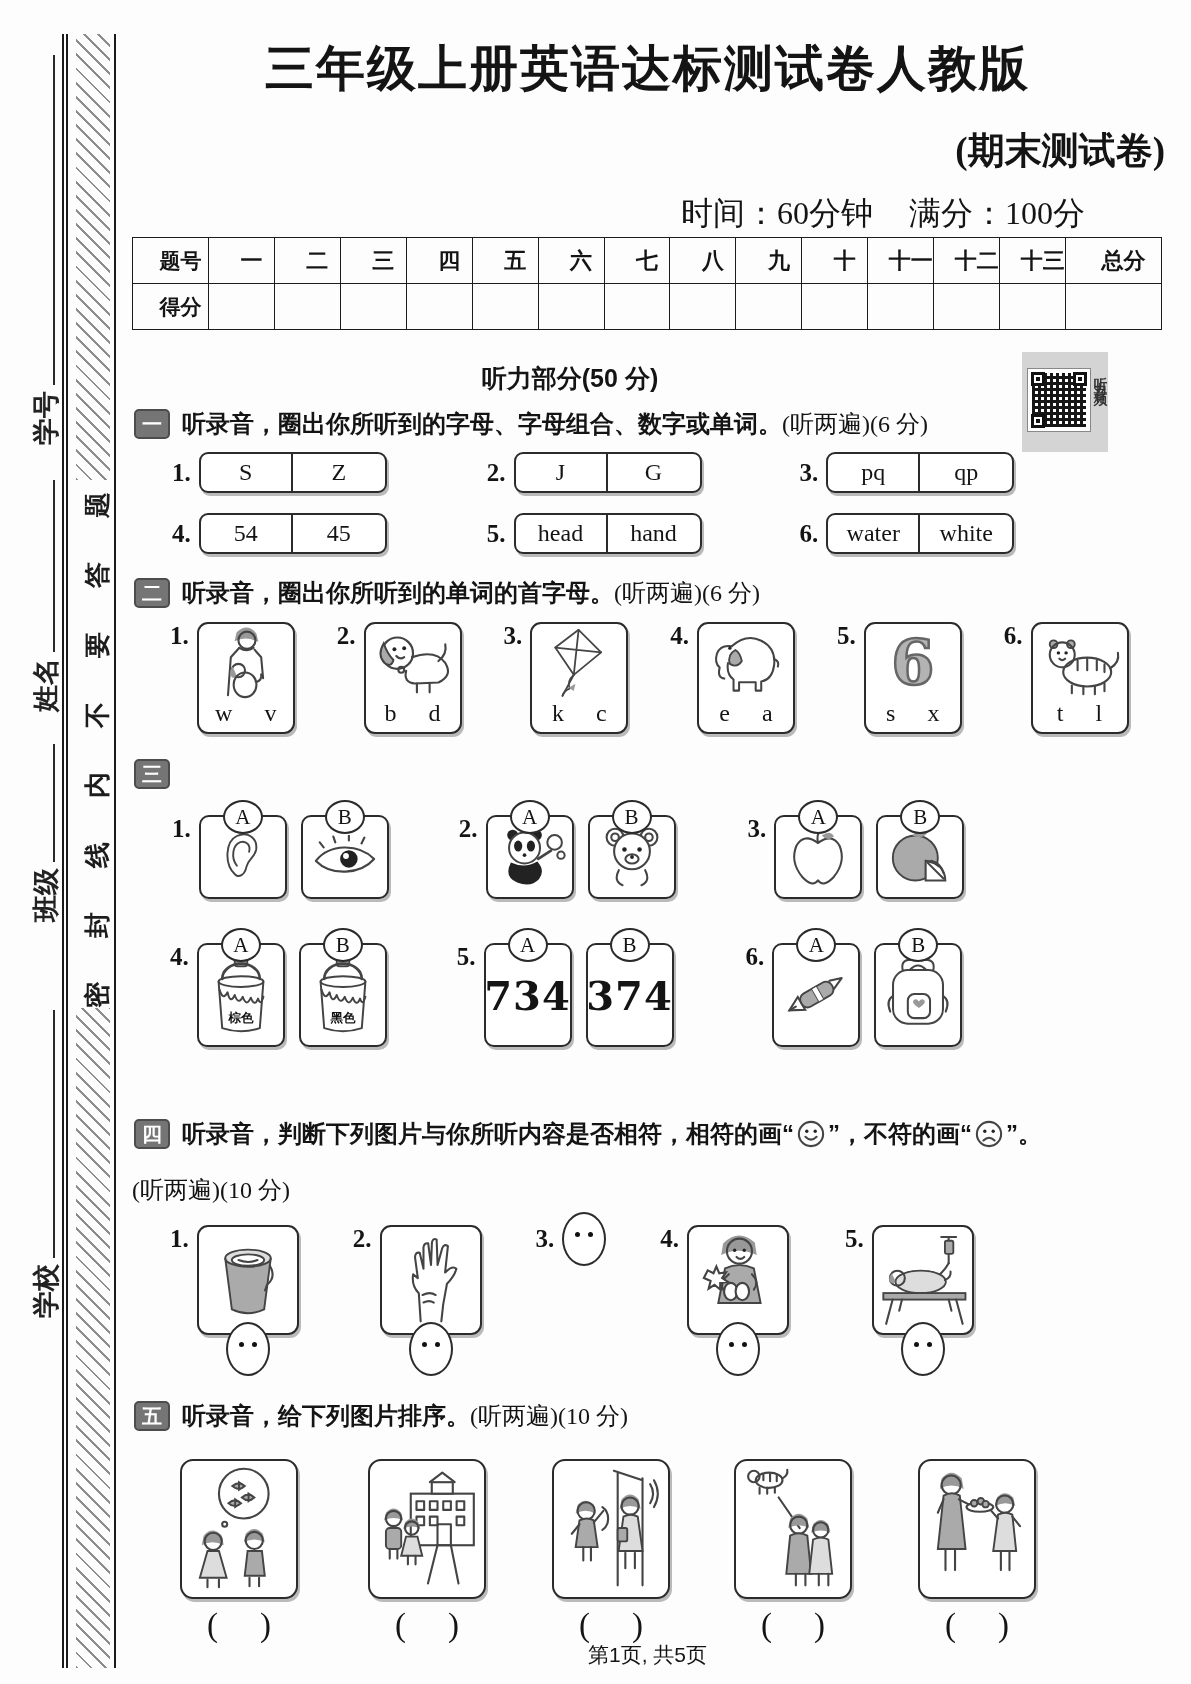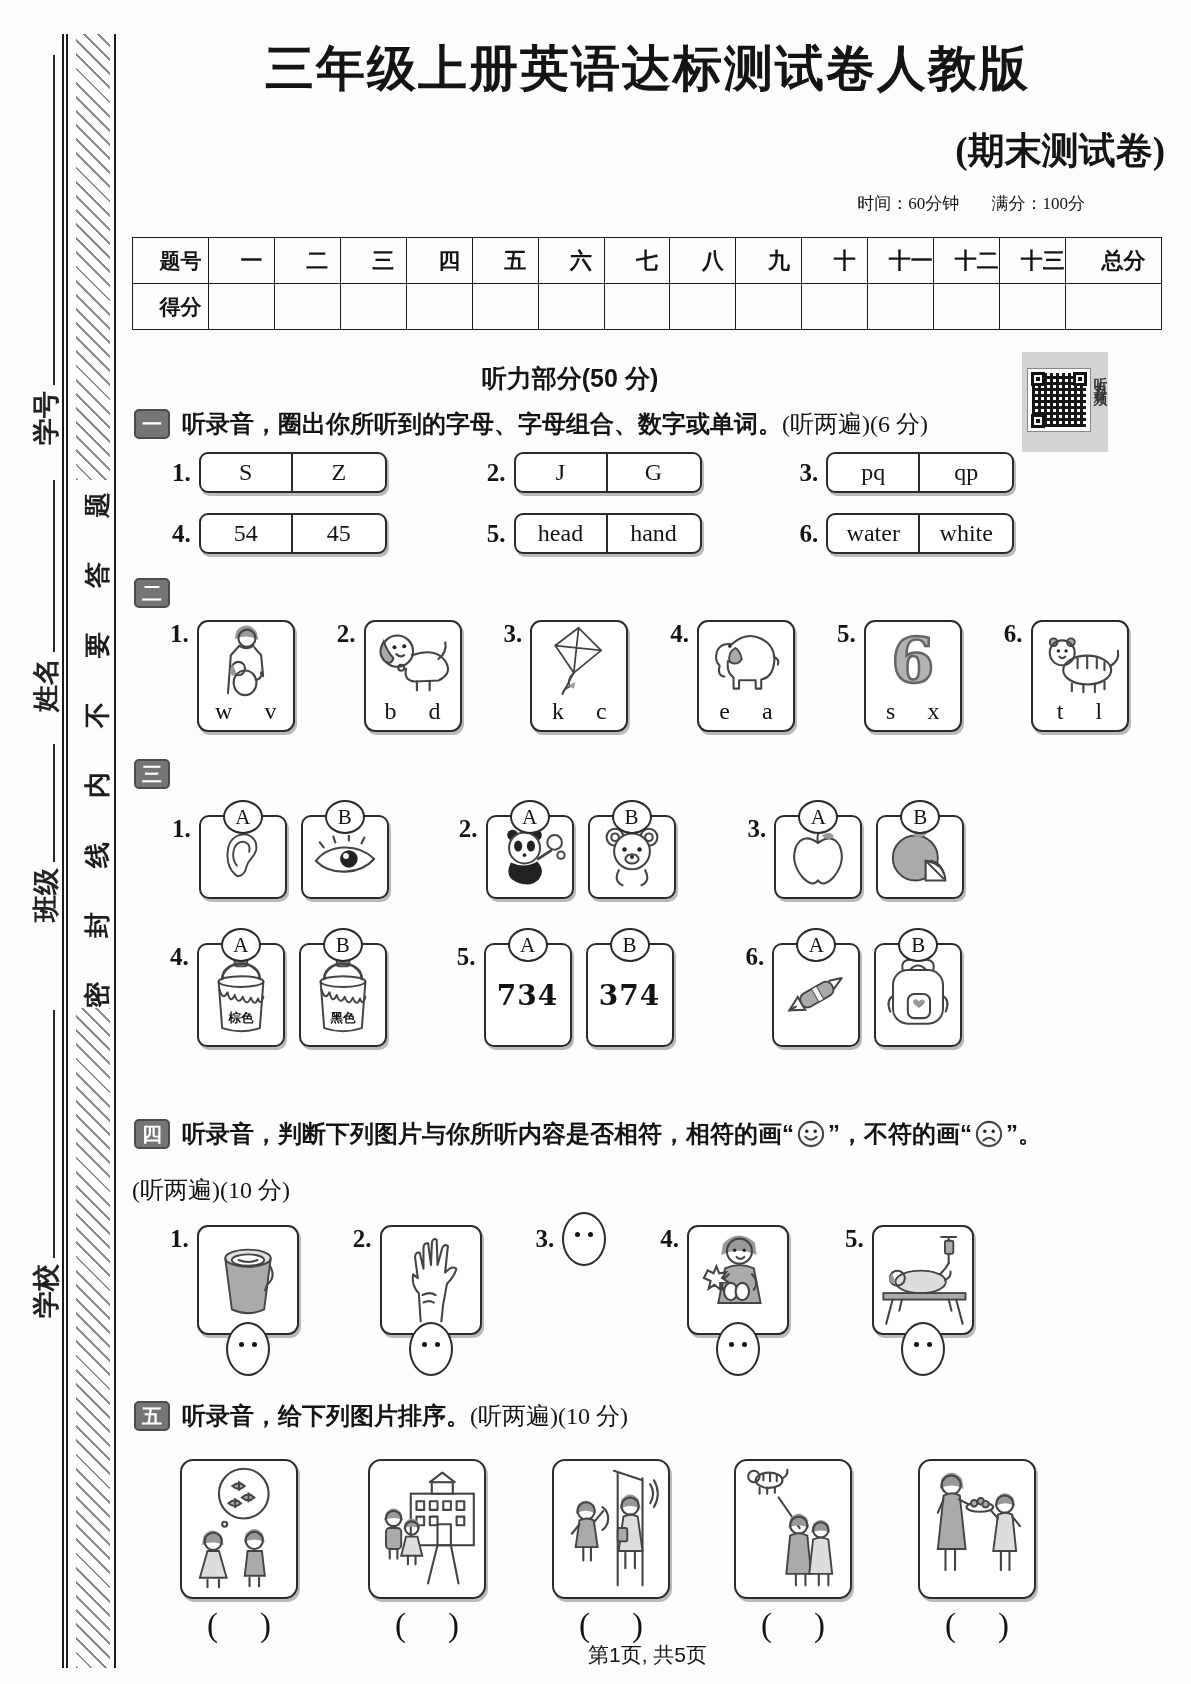--- a/index.html
+++ b/index.html
@@ -19,21 +19,21 @@
   .side-line { display:inline-block; border-bottom:2px solid #2a2a2a; height:0.95em; margin-left:6px; }
   .seal-rot { position:absolute; transform:rotate(-90deg); transform-origin:0 0; white-space:nowrap;
               font-size:26px; font-weight:700; letter-spacing:44px; color:#1c1c1c; }
 
   
   .main { position:absolute; left:130px; top:0; width:1035px; }
   .title { position:absolute; top:36px; width:100%; text-align:center;
            font-size:49px; font-weight:900; letter-spacing:2px; }
   .subtitle { position:absolute; top:126px; width:100%; text-align:right;
               font-size:37px; font-weight:700; font-family:"Liberation Serif", serif; }
-  .meta { position:absolute; top:192px; right:80px; font-size:17px; font-family:"Liberation Serif", serif; }
+  .meta { position:absolute; top:192px; right:80px; font-size:32px; font-family:"Liberation Serif", serif; }
   .meta span { margin-left:28px; }
 
   
   .score-table { position:absolute; top:237px; left:2px; width:1030px; border-collapse:collapse; }
   .score-table td { border:1.8px solid #1c1c1c; height:46px; text-align:center;
                     font-size:22px; font-weight:700;padding-left:20px; }
   .score-table td.hd { font-size:21px; }
 
   
   .listen-head { position:absolute; top:362px; width:880px; text-align:center; font-size:25px; font-weight:800; }
@@ -76,21 +76,21 @@
   .s3row { display:flex; }
   .abitem { display:flex; align-items:flex-start; }
   .abox { position:relative; width:88px; border:2.5px solid #2b2b2b; border-radius:10px; background:#fff;
           display:flex; align-items:center; justify-content:center; }
   .abox.h1 { height:84px; }
   .abox.h2 { height:104px; }
   .abox + .abox { margin-left:14px; }
   .opt-circ { position:absolute; top:-17px; left:50%; transform:translateX(-50%); width:40px; height:34px;
               background:#fff; border:2.4px solid #2b2b2b; border-radius:50%;
               font-family:"Liberation Serif", serif; font-size:21px; display:flex; align-items:center; justify-content:center; }
-  .numcard { font-family:"DejaVu Serif", serif; font-size:28px; font-weight:800; letter-spacing:1px; }
+  .numcard { font-family:"DejaVu Serif", serif; font-size:40px; font-weight:800; letter-spacing:1px; }
 
   
   .s4line2 { margin-top:24px; font-size:24px; line-height:30px; }
   .s4row { display:flex; margin-top:20px; }
   .s4item { display:flex; align-items:flex-start; }
   .s4box { width:102px; height:110px; border:2.5px solid #2b2b2b; border-radius:11px; background:#fff;
            display:flex; align-items:center; justify-content:center; position:relative; }
   .face { width:44px; height:54px; border:2.6px solid #2b2b2b; border-radius:50%; background:#fff;
           margin:-13px auto 0; position:relative; z-index:2; display:flex; justify-content:center; gap:8px; padding-top:18px; }
   .face i { width:5px; height:5px; background:#111; border-radius:50%; }
@@ -246,20 +246,21 @@
         <div class="pairbox shadowed">
           <div class="cell">water</div>
           <div class="cell">white</div>
         </div>
       </div>
     </div>
 
     <div class="sec" style="top:576px;">
       <div class="sec-head">
         <span class="sec-num">二</span>
+        <span><span>听录音，圈出你所听到的单词的首字母。</span><span class="note">(听两遍)(6 分)</span></span>
       </div>
       <div class="s2row">
         <div class="s2item" style="margin-left:38px;">
           <span class="qnum">1.</span>
           <div class="picbox shadowed">
             <div class="img">
               <svg width="78" height="74" viewBox="0 0 80 78">
                 <path class="f9" d="M30 8 q11 -11 21 1 l2 9 q-13 -7 -25 -1 z"></path>
                 <circle class="s" cx="41" cy="16" r="9"></circle>
                 <path class="s" d="M33 24 l-9 10 l-3 40 m28 -48 l7 8 l2 22"></path>

